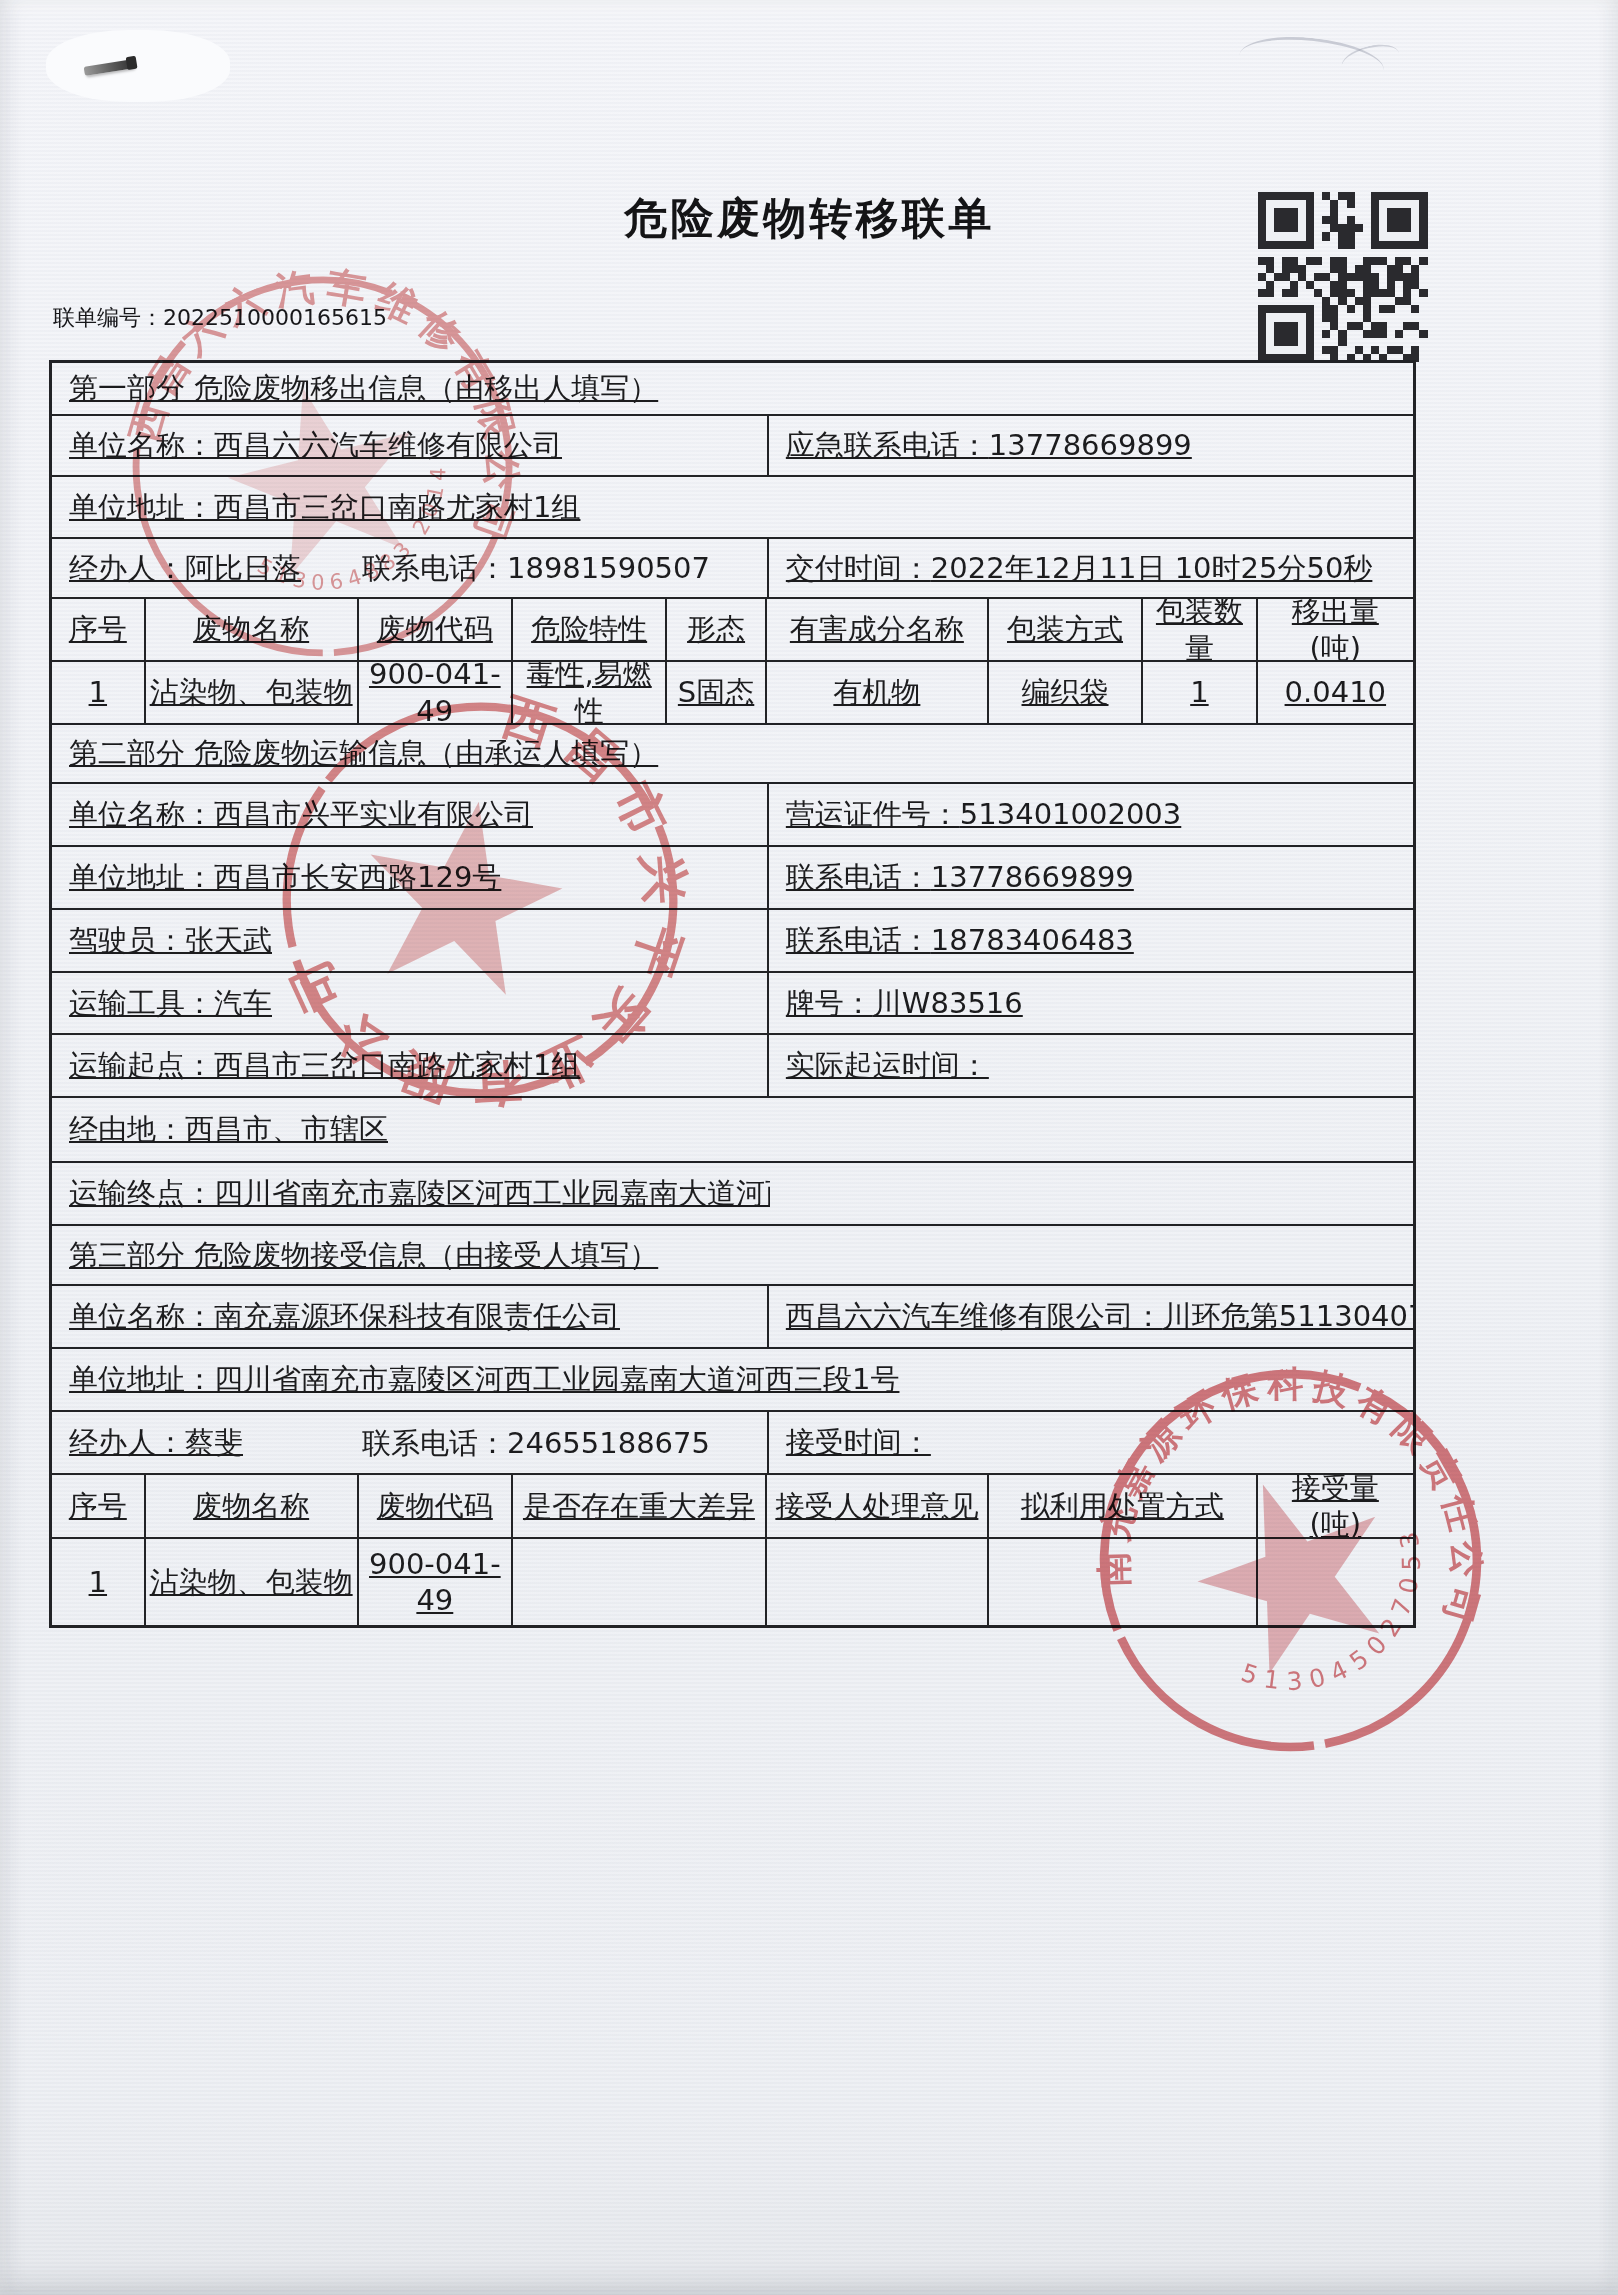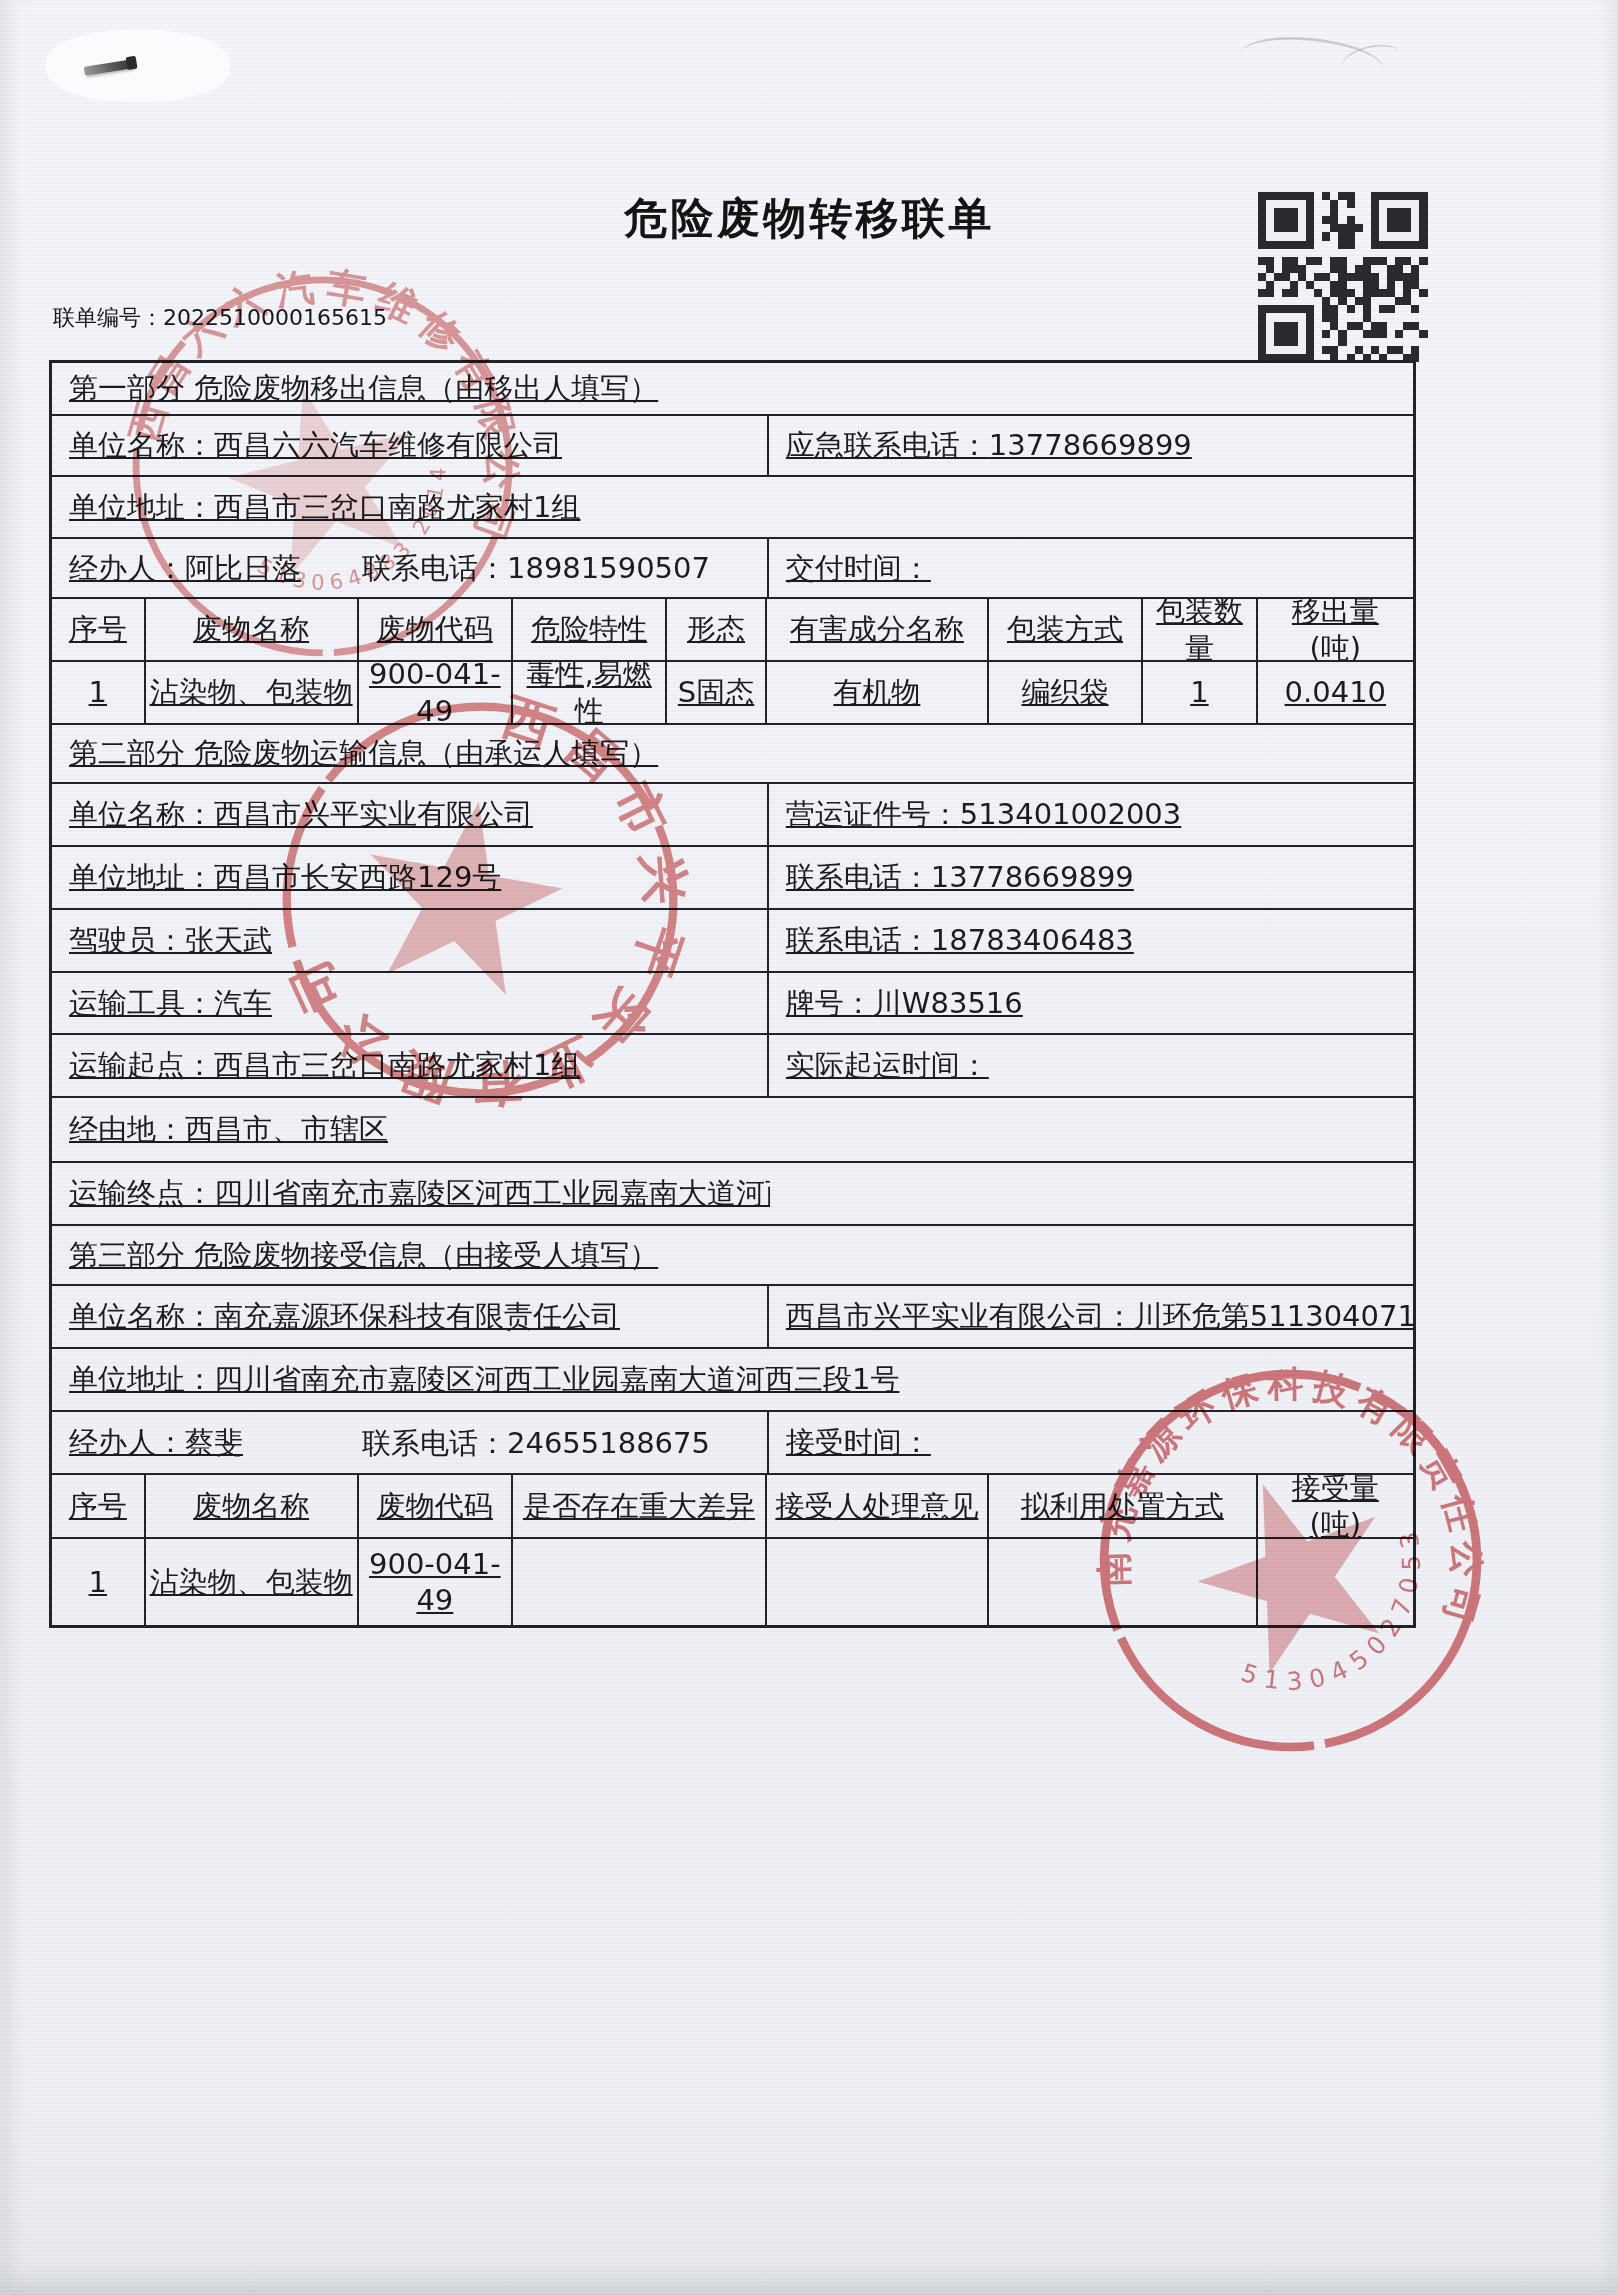--- a/index.html
+++ b/index.html
@@ -175,20 +175,21 @@
     </div>
 
     <div class="row" style="height:60px">
       <div class="cell l" style="width:718px">
         <span class="lab">经办人：</span>
           <span class="val">阿比日落</span>
         <span class="mid"><span class="lab">联系电话：</span><span class="val">18981590507</span></span>
       </div>
       <div class="cell l" style="width:649px">
           <span class="lab">交付时间：</span>
+          <span class="val">2022年12月11日 10时25分50秒</span>
         </div>
     </div>
 
     <div class="row" style="height:63px">
       <div class="cell c" style="width:92px">序号</div>
       <div class="cell c" style="width:214px">废物名称</div>
       <div class="cell c" style="width:155px">废物代码</div>
       <div class="cell c" style="width:155px">危险特性</div>
       <div class="cell c" style="width:100px">形态</div>
       <div class="cell c" style="width:223px">有害成分名称</div>
@@ -285,21 +286,21 @@
     <div class="row" style="height:60px">
       <div class="cell l" style="width:1367px">第三部分 危险废物接受信息（由接受人填写）</div>
     </div>
 
     <div class="row" style="height:63px">
       <div class="cell l" style="width:718px">
           <span class="lab">单位名称：</span>
           <span class="val">南充嘉源环保科技有限责任公司</span>
         </div>
       <div class="cell l" style="width:649px">
-          <span class="lab">西昌市兴平实业有限公司：</span>
+          <span class="lab">西昌六六汽车维修有限公司：</span>
           <span class="val">川环危第511304071号</span>
         </div>
     </div>
 
     <div class="row" style="height:63px">
       <div class="cell l" style="width:1367px">
           <span class="lab">单位地址：</span>
           <span class="val">四川省南充市嘉陵区河西工业园嘉南大道河西三段1号</span>
         </div>
     </div>

